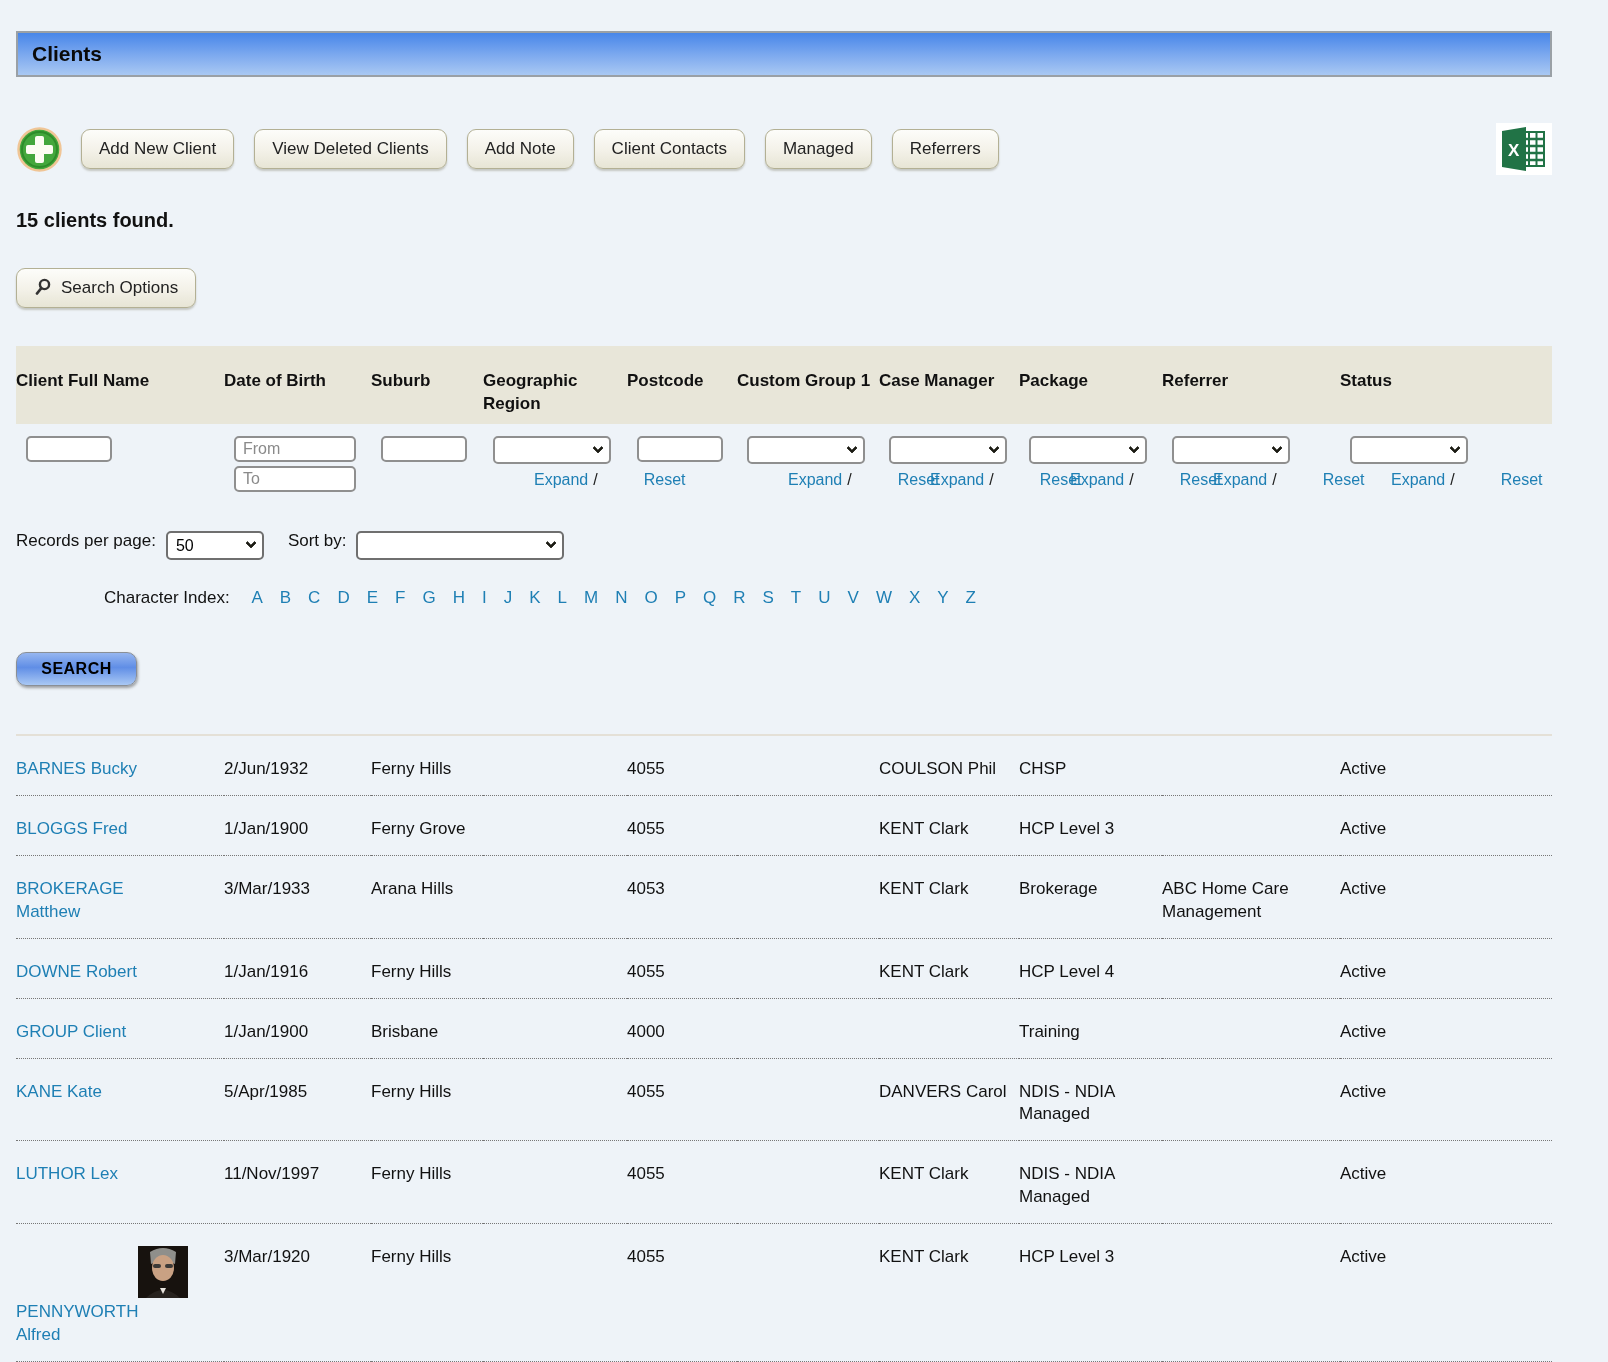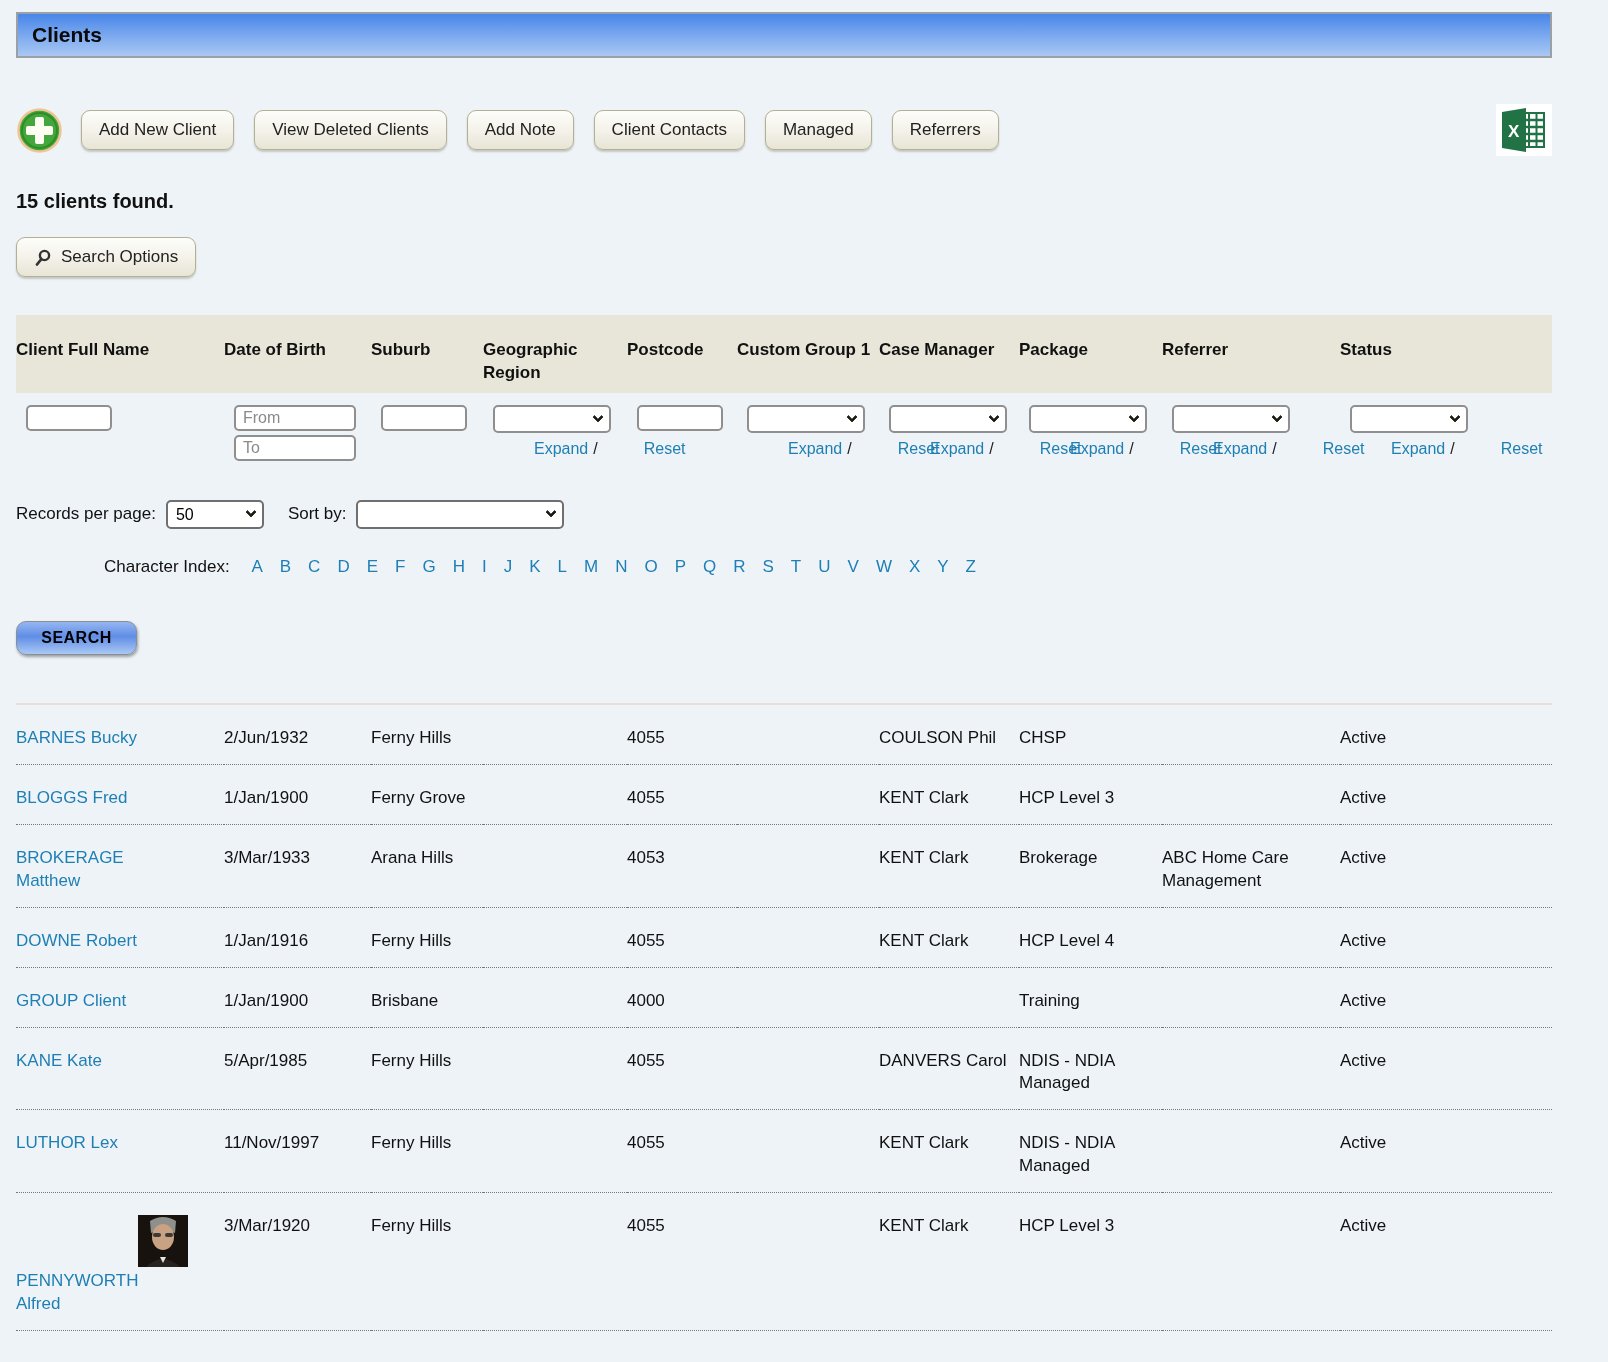--- a/index.html
+++ b/index.html
@@ -5,41 +5,41 @@
   * { box-sizing: border-box; }
   html, body { margin:0; padding:0; background:#eef3f8; font-family:"Liberation Sans", sans-serif; color:#111; }
   .page { width:1608px; padding:12px 16px 0 16px; }
 
   
   .title-bar {
     width:1536px; height:46px;
     background:linear-gradient(180deg,#4886e9 0%, #7fabef 55%, #a9c8f3 100%);
     border:2px solid #9aa0a6;
     display:flex; align-items:center; padding:0 14px;
-    font-size:21px; font-weight:bold; color:#0a0a0a;
+    font-size:21px; font-weight:bold; color:#0a0a0a;margin-top:19px;
   }
 
   
   .toolbar { margin-top:46px; width:1536px; display:flex; align-items:center; gap:20px; }
   .btn {
     background:linear-gradient(180deg,#fdfdfa 0%, #f3f1e8 55%, #e7e5d5 100%);
     border:1px solid #b3b094; border-radius:9px;
     padding:9px 17px; font-size:17px; color:#222;
     font-family:"Liberation Sans", sans-serif;
     box-shadow:0 2px 2px rgba(120,118,95,.35);
     cursor:pointer; white-space:nowrap;
   }
   .plus-btn { background:none; border:none; padding:0; width:47px; height:47px; cursor:pointer; margin-right:-2px; }
   .excel-btn { margin-left:auto; background:#fff; border:none; padding:2px; cursor:pointer; width:56px; height:52px; }
 
   
   .results-summary { margin-top:34px; font-size:20px; font-weight:bold; }
 
   
-  .search-options { margin-top:24px; display:inline-flex; align-items:flex-end; gap:9px; }
+  .search-options { margin-top:36px; display:inline-flex; align-items:flex-start; gap:9px; }
 
   
   table { border-collapse:collapse; table-layout:fixed; width:1536px; }
   .header-row th {
     background:#e8e6d9; text-align:left; font-size:17px; font-weight:bold;
     padding:24px 6px 8px 0; vertical-align:top; line-height:1.35; height:50px;
   }
   .header-table { margin-top:38px; }
   .filter-row td { padding:12px 6px 11px 10px; vertical-align:top; }
   input.f-text, .date-stack input {
@@ -61,21 +61,21 @@
   .chev {
     position:absolute; right:9px; top:8px; width:8px; height:8px;
     border-right:3px solid #1c1c14; border-bottom:3px solid #1c1c14;
     transform:rotate(45deg); border-radius:1px; pointer-events:none;
   }
   .exp-reset { margin-top:7px; font-size:16px; white-space:nowrap; }
   .exp-reset a { color:#1e7fb4; text-decoration:none; cursor:pointer;margin-left:41px; }
   .exp-reset .sep { color:#222; margin:0 5px; }
 
   
-  .controls { margin-top:28px; display:flex; align-items:center; gap:10px; font-size:17px; }
+  .controls { margin-top:28px; display:flex; align-items:flex-start; gap:10px; font-size:17px; }
   .controls .sel-wrap { margin-right:14px; }
   select.ctl-select {
     appearance:none; -webkit-appearance:none; -moz-appearance:none;
     height:29px; border:2px solid #6f6f6f; border-radius:5px; background:#fff;
     padding:0 26px 0 8px; font-size:16px; font-family:"Liberation Sans", sans-serif;
   }
   .ctl-records { width:98px; }
   .ctl-sort { width:208px; }
 
   .char-index { margin:28px 0 0 88px; font-size:17px; }

